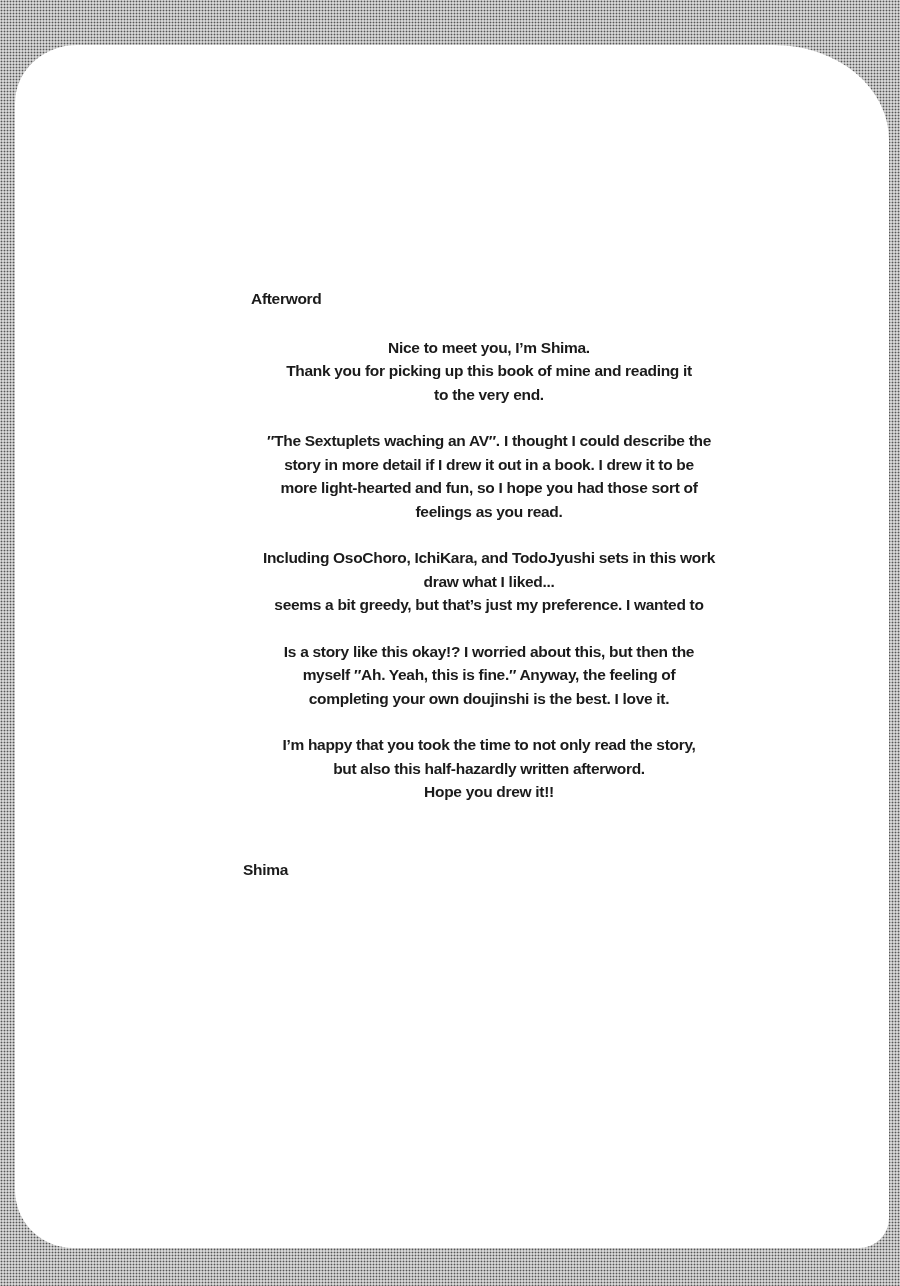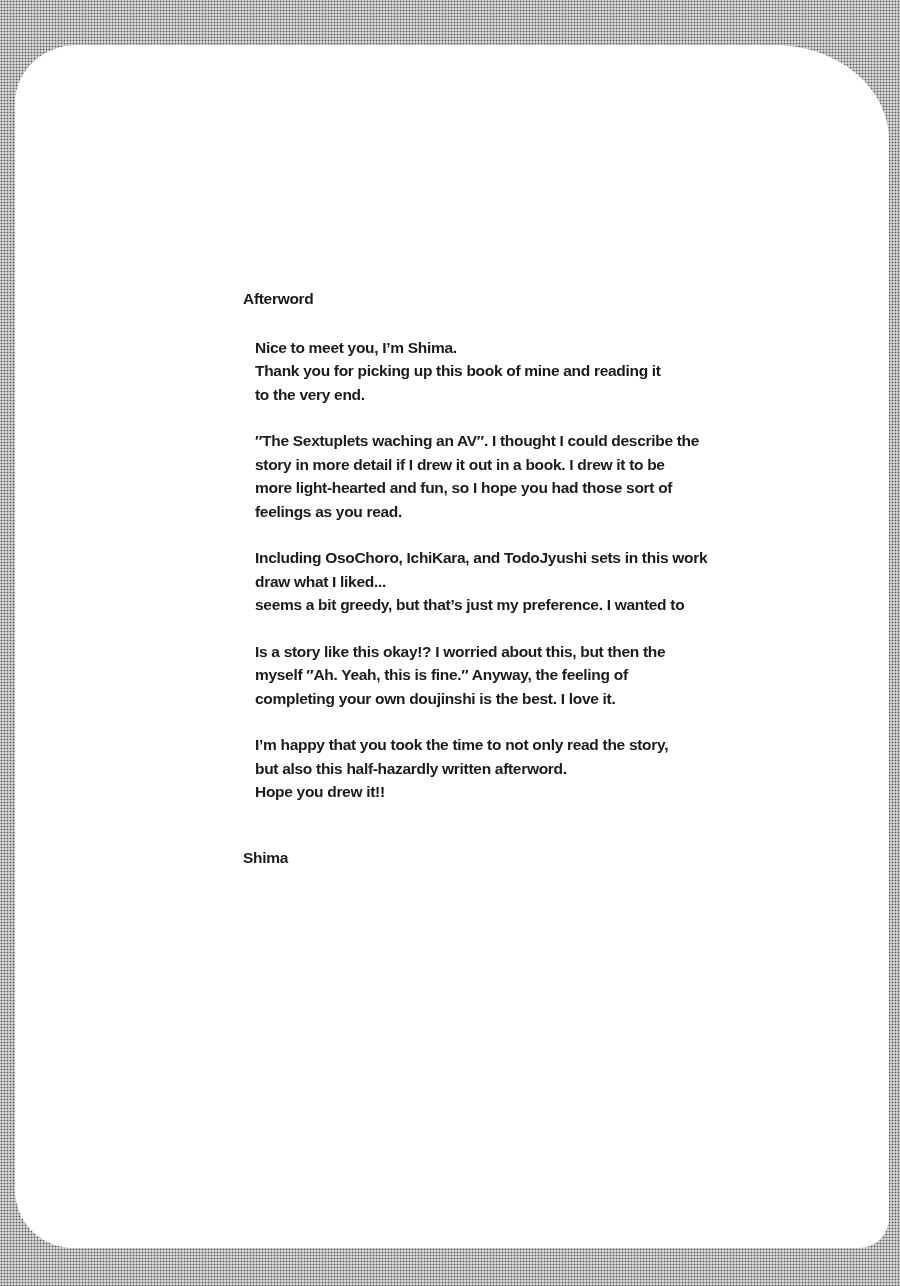--- a/index.html
+++ b/index.html
@@ -31,32 +31,33 @@
     left: 243px;
     top: 287px;
     width: 480px;
     color: #1b1b1b;
     font-weight: 700;
     font-size: 15.5px;
     line-height: 23.5px;
     letter-spacing: -0.3px;
   }
   .heading {
-    margin: 0 0 25px 0;
+    margin: 0 0 25px 8px;
     font-size: 15.5px;
     font-weight: 700;
   }
   .para {
     margin: 0 0 23px 12px;
+    text-align: center;
   }
   .line {
     white-space: nowrap;
   }
   .signature {
-    margin-top: 42px;
+    margin-top: 54px;
   }
 </style>
 </head>
 <body>
 
 <div class="paper"></div>
 
 <div class="content">
 
   <div class="heading">Afterword</div>

